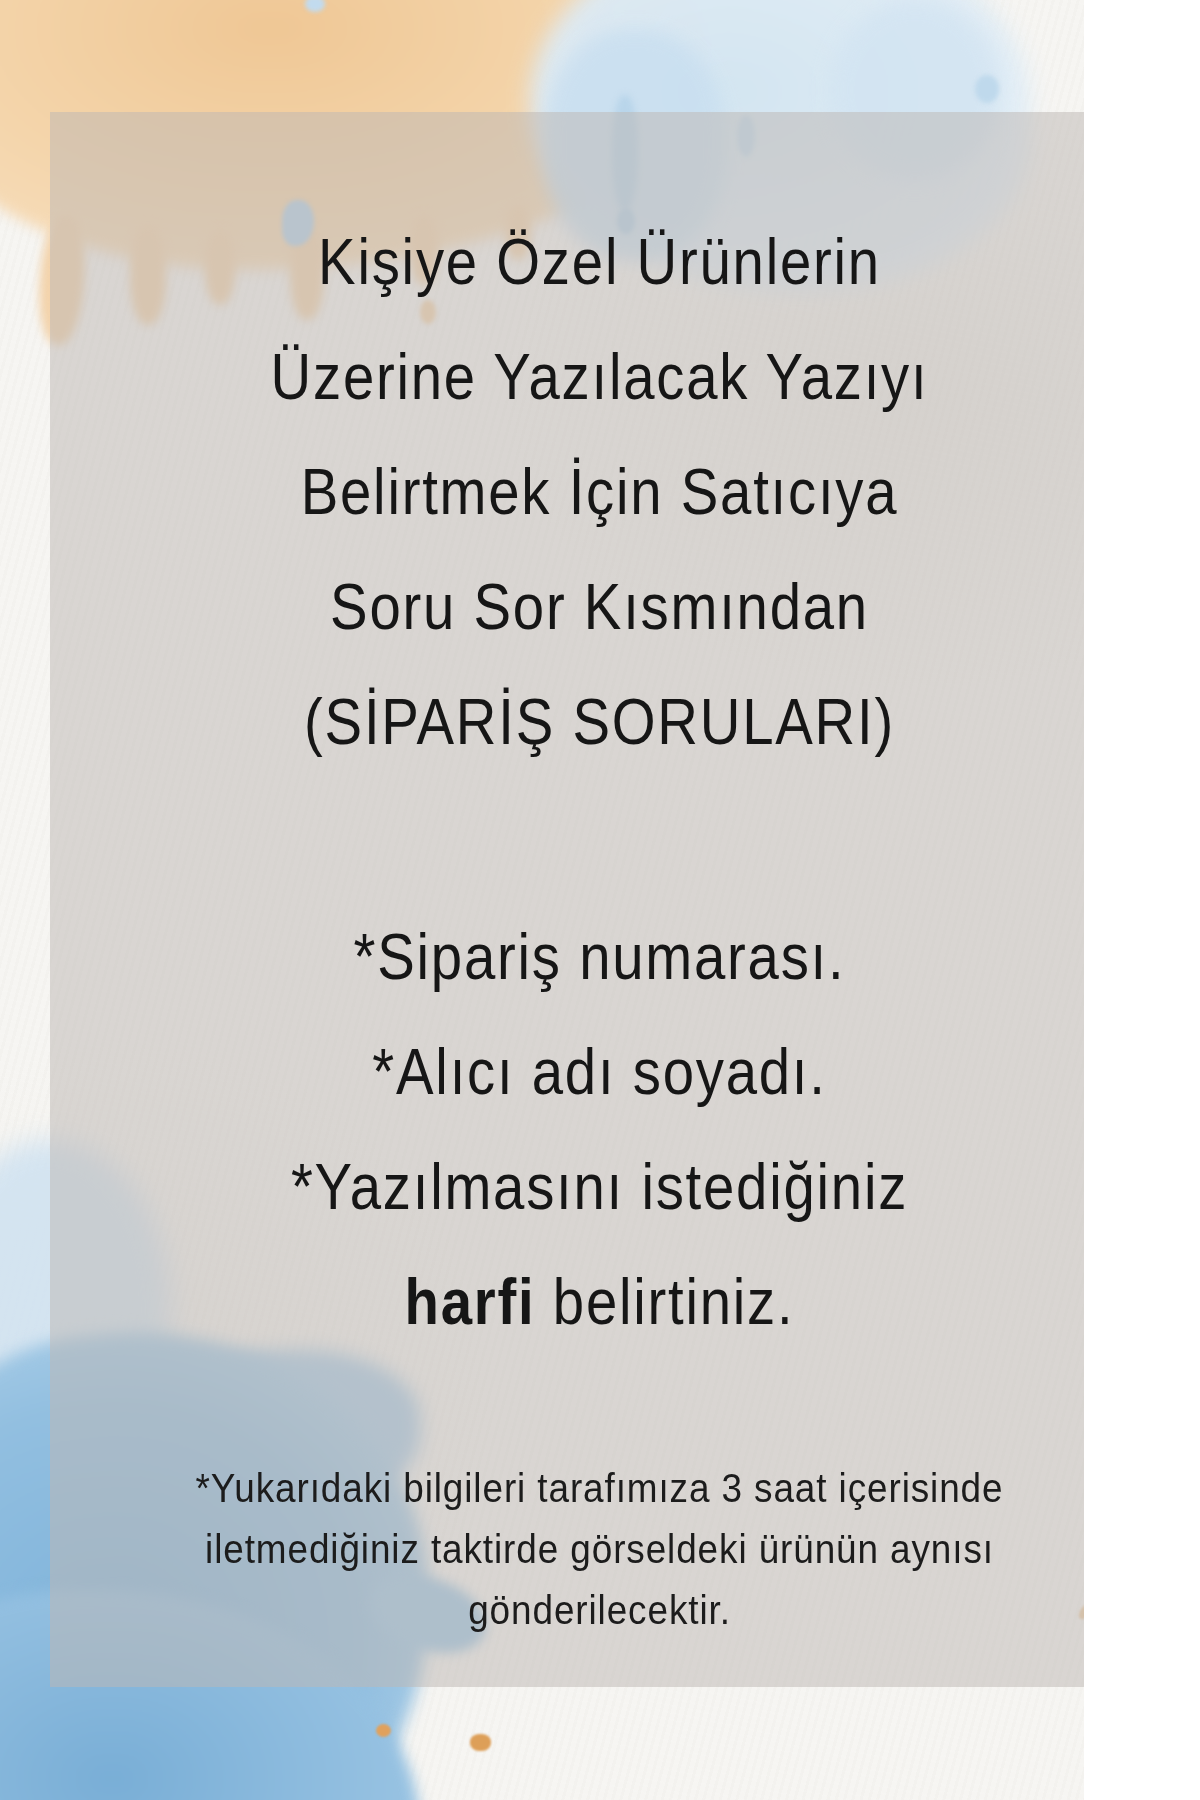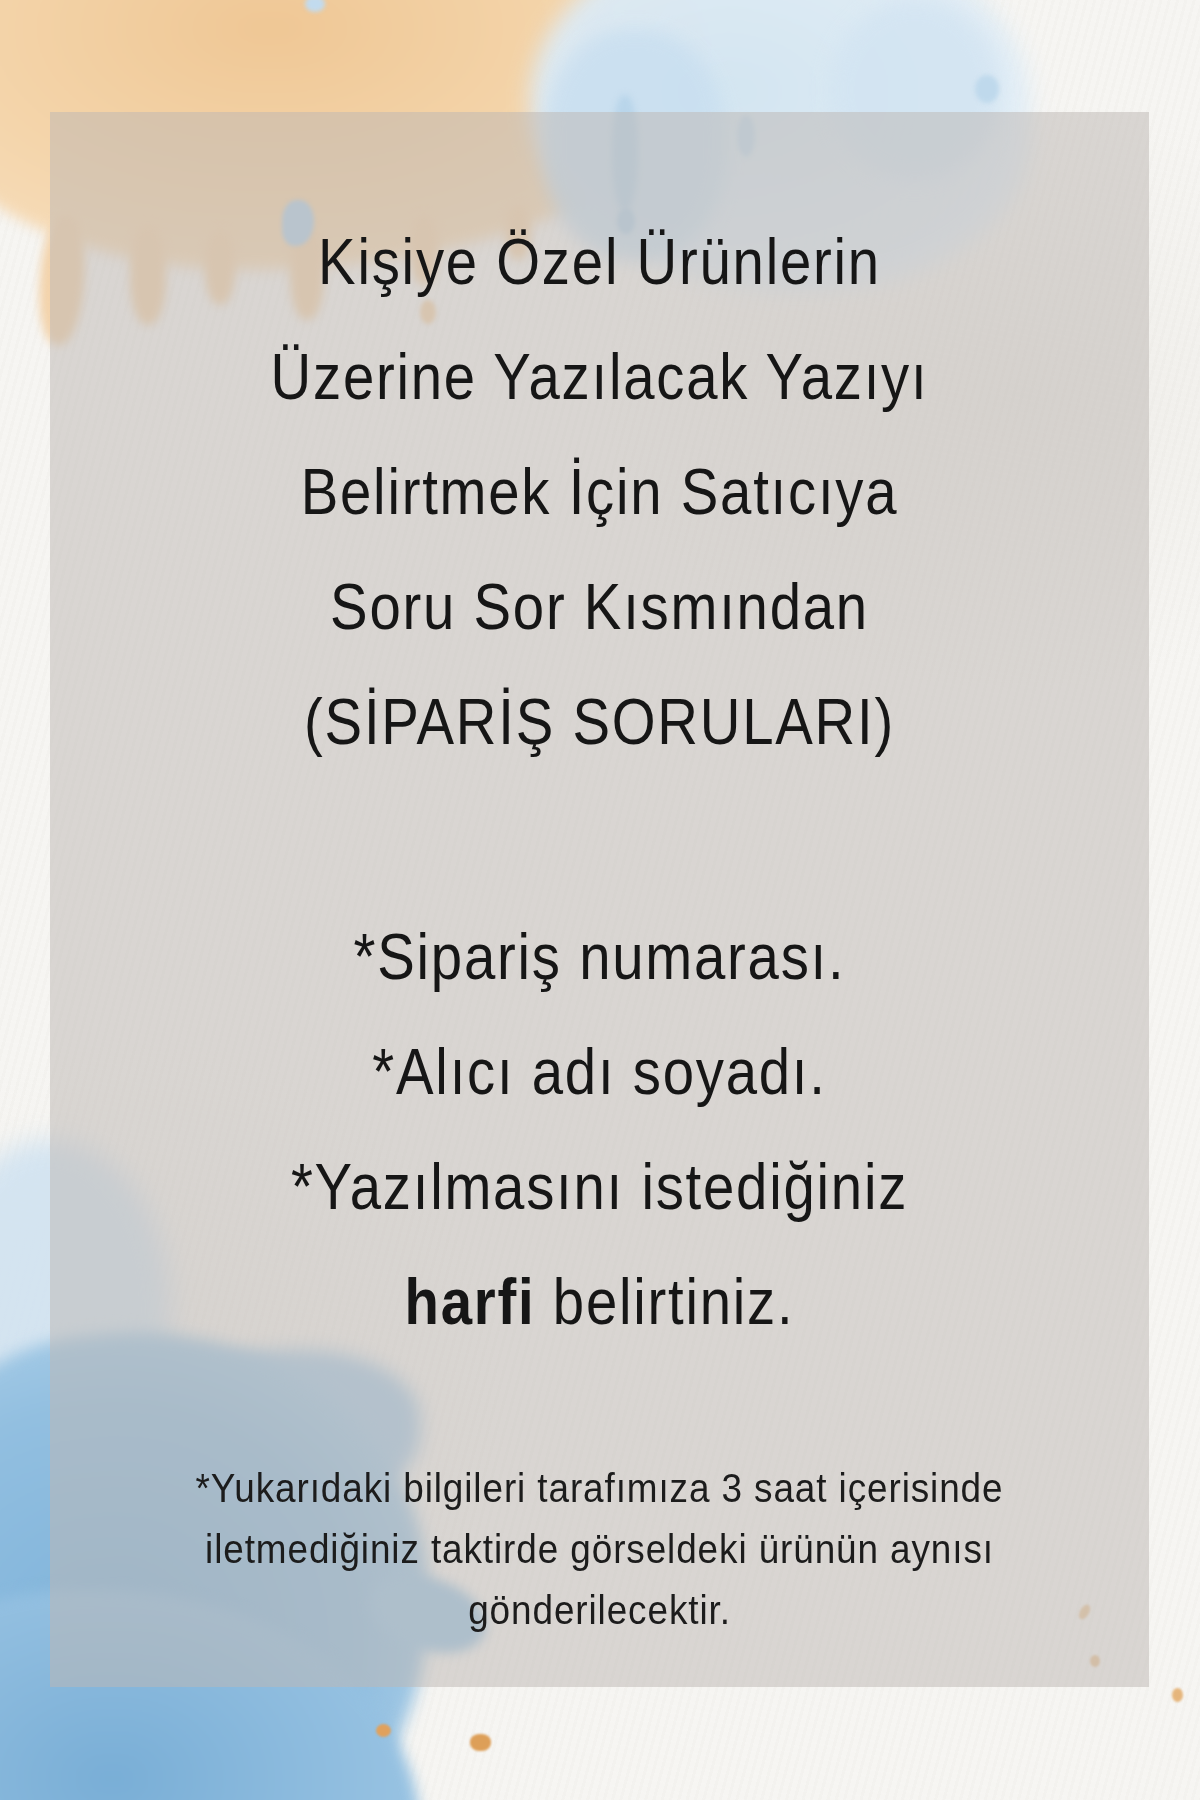--- a/index.html
+++ b/index.html
@@ -1,18 +1,18 @@
 <!DOCTYPE html>
 <html><head>
 <meta charset="utf-8">
 <style>
   html, body { margin: 0; padding: 0; }
   .page {
     position: relative;
-    width: 1200px;
+    width: 1084px;
     height: 1800px;
     overflow: hidden;
     background:
       radial-gradient(ellipse 600px 420px at 85% 22%, rgba(233,231,226,.55), transparent 70%),
       radial-gradient(ellipse 520px 520px at 12% 78%, rgba(236,234,229,.45), transparent 70%),
       #f6f5f2;
     font-family: "Liberation Sans", sans-serif;
   }
   .fiber {
     position: absolute; inset: 0; z-index: 0; pointer-events: none;

